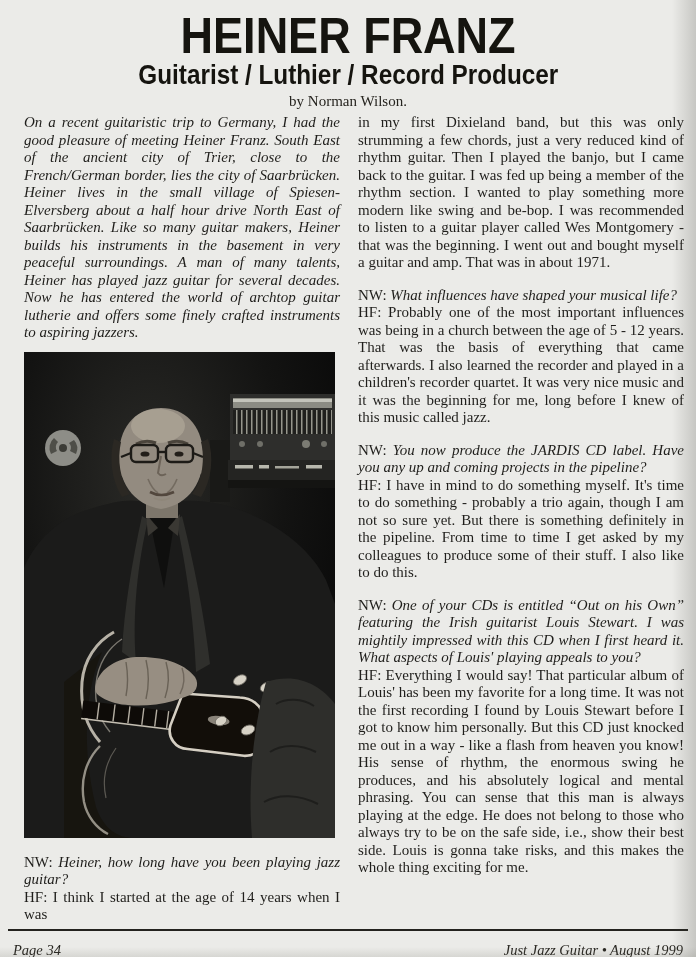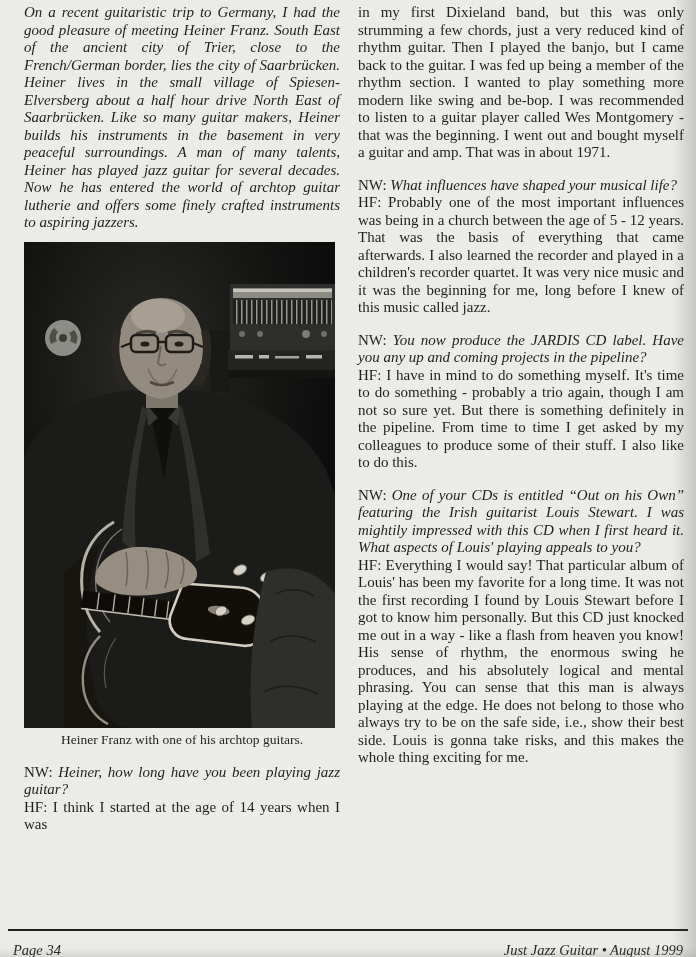--- a/index.html
+++ b/index.html
@@ -92,20 +92,25 @@
     font-size:14.5px;
     color:#26241f;
   }
   footer span{ padding:0 5px; }
 </style>
 </head>
 <body>
 
 <div class="page">
 
+  <header>
+    <h1>HEINER FRANZ</h1><br>
+    <div class="subtitle">Guitarist / Luthier / Record Producer</div>
+    <div class="byline">by Norman Wilson.</div>
+  </header>
 
   <div class="cols">
 
     <div class="col left">
       <p class="intro">On a recent guitaristic trip to Germany, I had the good pleasure of meeting Heiner Franz. South East of the ancient city of Trier, close to the French/German border, lies the city of Saarbrücken. Heiner lives in the small village of Spiesen-Elversberg about a half hour drive North East of Saarbrücken. Like so many guitar makers, Heiner builds his instruments in the basement in very peaceful surroundings. A man of many talents, Heiner has played jazz guitar for several decades. Now he has entered the world of archtop guitar lutherie and offers some finely crafted instruments to aspiring jazzers.</p>
 
       <figure>
         <svg width="311" height="486" viewBox="0 0 311 486" xmlns="http://www.w3.org/2000/svg">
           <defs>
             <radialGradient id="bgG" cx="40%" cy="26%" r="80%">
@@ -225,21 +230,20 @@
             <path d="M158,316 C161,324 160,334 156,342" stroke="#5e564b" stroke-width="1.4" fill="none" opacity="0.7"></path>
           </g>
 
           <g>
             <path d="M242,330 C272,320 296,332 311,352 L311,486 L228,486 C224,438 228,378 242,330 Z" fill="#2e2e2b"></path>
             <path d="M252,352 C262,346 278,346 290,354" stroke="#1e1e1c" stroke-width="2" fill="none"></path>
             <path d="M246,400 C258,392 276,392 292,400" stroke="#1e1e1c" stroke-width="2" fill="none"></path>
             <path d="M240,450 C254,442 274,442 294,452" stroke="#1e1e1c" stroke-width="2" fill="none"></path>
           </g>
         </svg>
-        <figcaption>Heiner Franz with one of his archtop guitars.</figcaption>
       </figure>
 
       <div class="qa">
         <p class="q"><b class="lbl">NW:</b> <i class="qt">Heiner, how long have you been playing jazz guitar?</i></p>
         <p class="a"><b class="lbl">HF:</b> <span>I think I started at the age of 14 years when I was</span></p>
       </div>
     </div>
 
     <div class="col right">
       <p class="a">in my first Dixieland band, but this was only strumming a few chords, just a very reduced kind of rhythm guitar. Then I played the banjo, but I came back to the guitar. I was fed up being a member of the rhythm section. I wanted to play something more modern like swing and be-bop. I was recommended to listen to a guitar player called Wes Montgomery - that was the beginning. I went out and bought myself a guitar and amp. That was in about 1971.</p>

